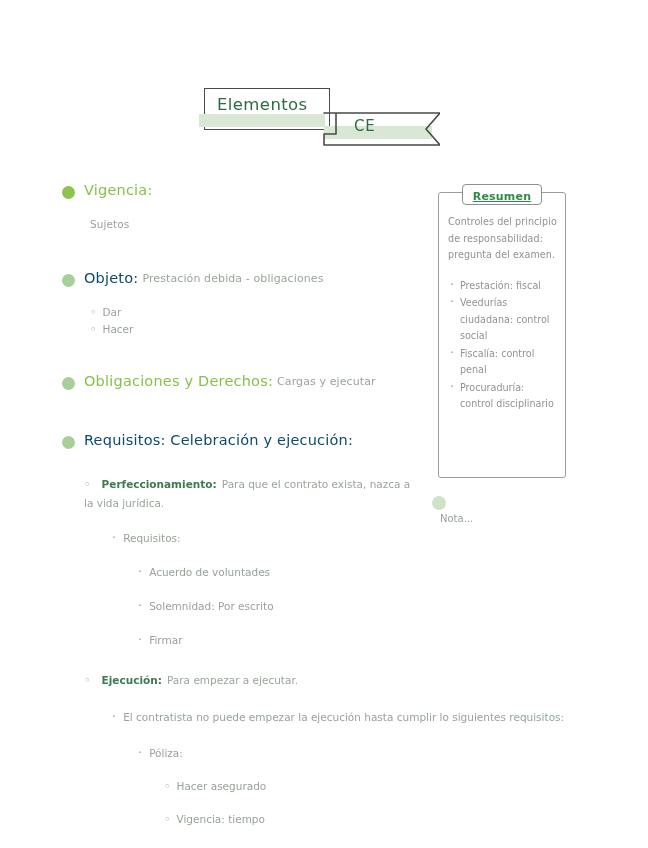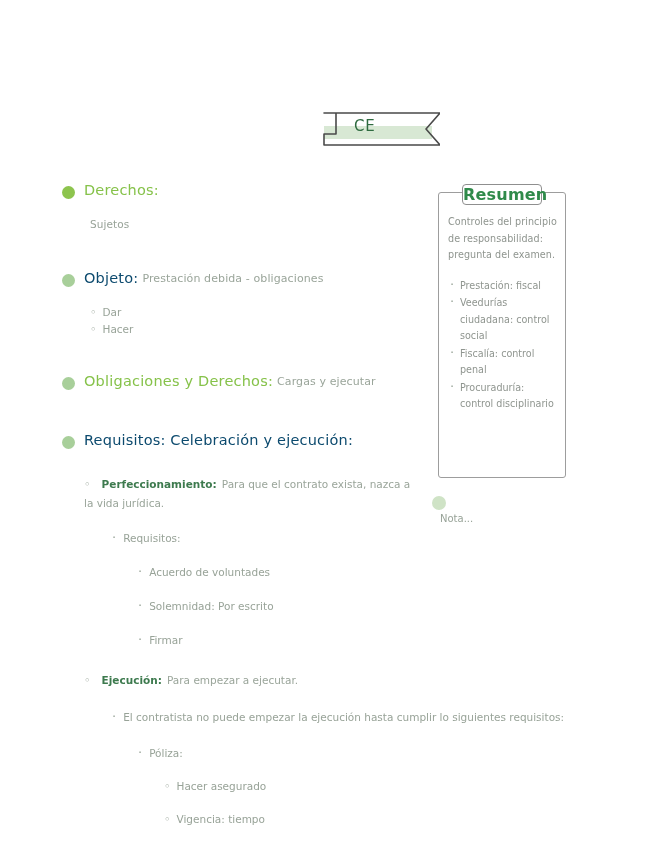--- a/index.html
+++ b/index.html
@@ -190,25 +190,26 @@
     top: 184px;
     width: 78px;
     height: 19px;
     background: #ffffff;
     border: 1.4px solid #8f8f8f;
     border-radius: 4px;
     z-index: 3;
     text-align: center;
   }
   .resumen-title span {
-    font-size: 16px;
+    font-size: 11px;
     color: #2f8a4a;
     font-weight: bold;
     line-height: 18px;
     letter-spacing: 0.2px;
+    text-decoration: underline;
   }
   .resumen-body {
     position: absolute;
     left: 448px;
     top: 214px;
     width: 112px;
   }
   .resumen-para {
     font-size: 9.6px;
     color: #8f958f;
@@ -253,36 +254,40 @@
     color: #98a398;
   }
 </style>
 </head>
 <body>
 
 <div class="page">
 
   <div class="header-zone">
 
+    <div class="tab-elementos">
+      <div class="hl"></div>
+      <div class="txt">Elementos</div>
+    </div>
 
     <div class="ribbon-ce">
       <div class="hl"></div>
       <svg width="118" height="34" viewBox="0 0 118 34">
         <path d="M2 1 L118 1 L104 17 L118 33 L2 33 L2 22 L14 22 L14 1 Z" fill="none" stroke="#4a4a4a" stroke-width="1.6" stroke-linejoin="round"></path>
       </svg>
       <div class="txt">CE</div>
     </div>
 
   </div>
 
   <div class="main-col">
 
     <div class="row" style="margin-top:0;">
       <div class="dot dot-bright"></div>
-      <div class="h-bright">Derechos:</div>
+      <div class="h-bright">Vigencia:</div>
     </div>
     <div class="sub" style="margin-left:28px; margin-top:19px;">Sujetos</div>
 
     <div class="row" style="margin-top:40px;">
       <div class="dot dot-soft"></div>
       <div class="h-soft">Objeto:</div>
       <div class="h-trail">Prestación debida - obligaciones</div>
     </div>
     <div class="item-plain bullet-hollow" style="margin-left:28px; margin-top:19px;">Dar</div>
     <div class="item-plain bullet-hollow" style="margin-left:28px; margin-top:4px;">Hacer</div>

